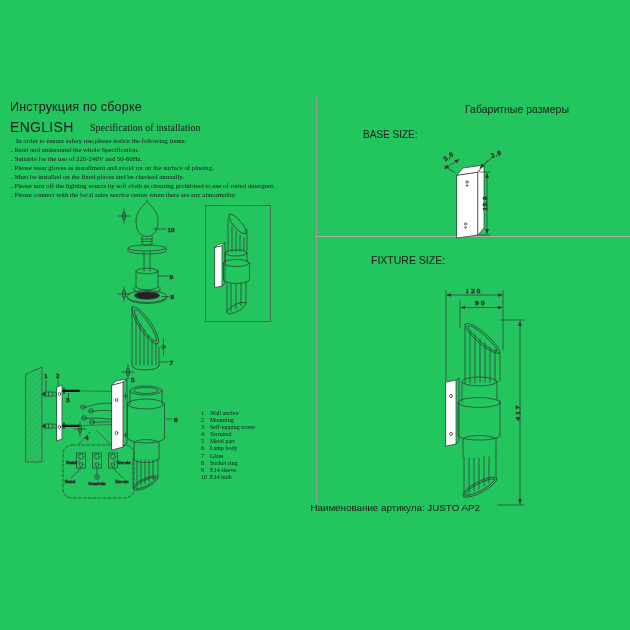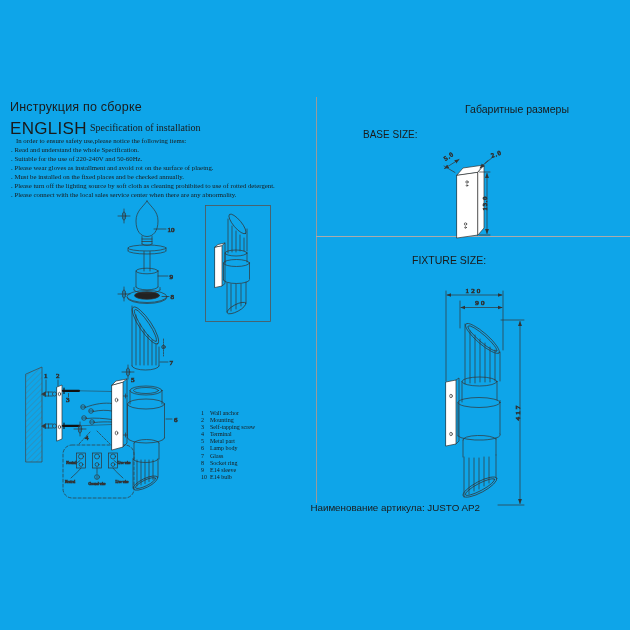--- a/index.html
+++ b/index.html
@@ -1,34 +1,34 @@
 <!DOCTYPE html>
 <html><head>
 <meta charset="utf-8">
 <style>
   html,body{margin:0;padding:0;background:#ffffff;}
-  .sheet{position:relative;width:630px;height:630px;background:#0ea5e9;overflow:hidden;
+  .sheet{position:relative;width:630px;height:630px;background:#22c55e;overflow:hidden;
          font-family:"Liberation Sans",sans-serif;color:#1a1a1a;}
   .abs{position:absolute;}
   .title-ru{left:10px;top:100px;font-size:12.5px;font-weight:400;letter-spacing:.2px;}
-  .lang{left:10px;top:119px;font-size:17px;letter-spacing:.3px;}
+  .lang{left:10px;top:119px;font-size:14px;letter-spacing:.3px;}
   .spec-head{left:90px;top:122px;font-family:"Liberation Serif",serif;font-size:10px;}
   .intro{left:16px;top:137px;font-family:"Liberation Serif",serif;font-size:6.8px;}
   .bullets{left:11px;top:145px;margin:0;padding:0;list-style:none;
            font-family:"Liberation Serif",serif;font-size:6.8px;line-height:9px;width:300px;}
   .bullets li{white-space:nowrap;}
   .parts{left:201px;top:410px;font-family:"Liberation Serif",serif;font-size:6px;line-height:7.1px;}
   .part-row{white-space:nowrap;}
   .pnum{display:inline-block;min-width:8px;}
   .pname{padding-left:1px;}
   .vdiv{left:316px;top:97px;width:1px;height:406px;background:#9a9a9a;}
   .hdiv{left:316px;top:236px;width:314px;height:1px;background:#ababab;}
   .dims-title{left:465px;top:103px;width:160px;text-align:left;font-size:10.5px;}
   .base-label{left:363px;top:129px;font-size:10px;}
-  .fixture-label{left:371px;top:254px;font-size:10.5px;margin-left:41px;}
+  .fixture-label{left:371px;top:254px;font-size:10.5px;}
   .footer{left:150px;top:502px;width:330px;text-align:right;font-size:9.8px;}
   svg{position:absolute;overflow:visible;}
   svg text{font-family:"Liberation Serif",serif;fill:#111;}
   .callout{font-size:7px;}
   .tinylabel{font-size:3.4px;}
   .dimtext{font-size:7px;letter-spacing:2.2px;}
   .dimtext-sm{font-size:6.3px;letter-spacing:1px;}
 </style>
 </head>
 <body>

